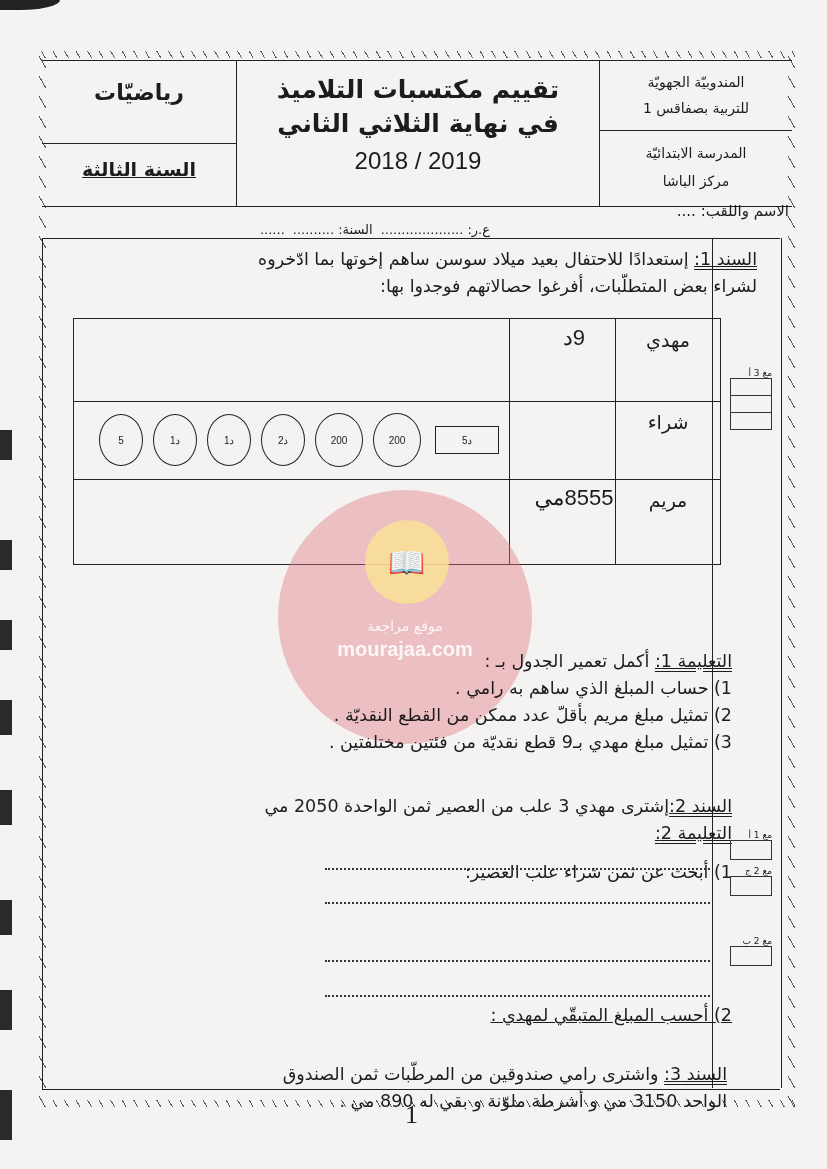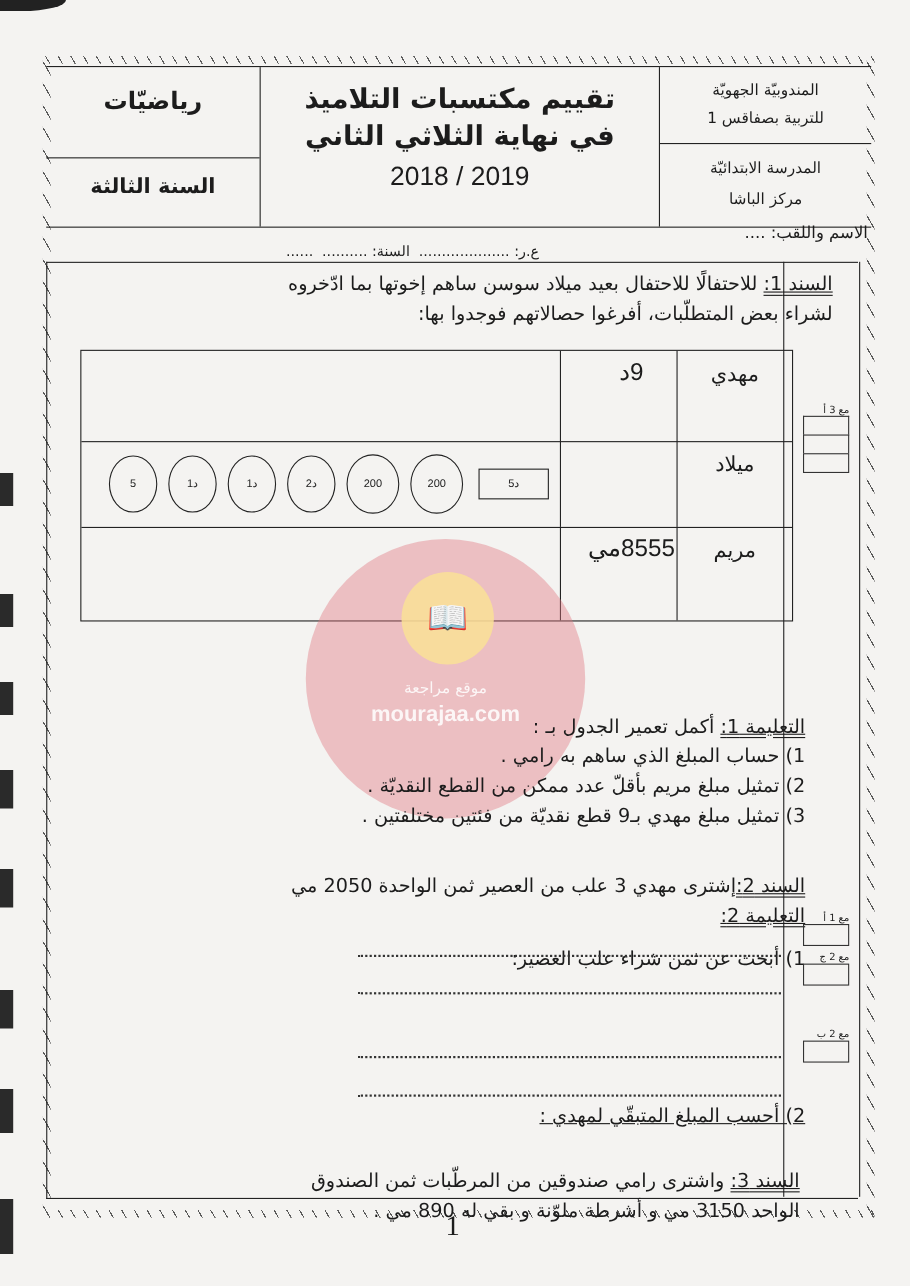--- a/index.html
+++ b/index.html
@@ -35,21 +35,21 @@
     .hdr-cell { position: absolute; text-align: center; }
     .hdr-right { right: 0; top: 0; width: 192px; height: 145px; border-left: 1.5px solid #222; }
     .hdr-right .top { height: 70px; border-bottom: 1.5px solid #222; font-size: 14px; line-height: 26px; padding-top: 8px; box-sizing: border-box; }
     .hdr-right .bot { height: 74px; font-size: 14px; line-height: 28px; padding-top: 8px; box-sizing: border-box; }
     .hdr-mid { right: 193px; top: 0; width: 362px; height: 145px; border-left: 1.5px solid #222; }
     .hdr-mid .t1, .hdr-mid .t2 { font-size: 25px; line-height: 34px; font-weight: bold; }
     .hdr-mid .t1 { padding-top: 12px; }
     .hdr-mid .yr { font-size: 24px; line-height: 40px; font-family: "Liberation Sans", sans-serif; }
     .hdr-left { left: 0; top: 0; width: 194px; height: 145px; }
     .hdr-left .top { height: 82px; border-bottom: 1.5px solid #222; font-size: 22px; font-weight: bold; line-height: 64px; }
-    .hdr-left .bot { font-size: 19px; font-weight: bold; line-height: 50px; }
+    .hdr-left .bot { font-size: 19px; font-weight: bold; line-height: 50px; text-decoration: underline; }
 
     .name-row { position: absolute; right: 38px; top: 202px; font-size: 15px; }
     .id-row { position: absolute; left: 70px; top: 222px; width: 420px; font-size: 13px; display: flex; gap: 8px; direction: rtl; }
     .id-row span { white-space: nowrap; }
 
     
     .main {
       position: absolute; left: 42px; top: 238px; width: 737px; height: 850px;
       border: 1.5px solid #222; border-right: none;
     }
@@ -136,32 +136,32 @@
 <div class="id-row">
   <span>ع.ر: ....................</span>
   <span>السنة: ..........</span>
   <span>......</span>
 </div>
 
 <div class="main"></div>
 <div class="margin-col"></div>
 
 <div class="content">
-  <div><span class="u">السند 1:</span> <span>للاحتفالًا للاحتفال بعيد ميلاد سوسن ساهم إخوتها بما ادّخروه</span></div>
+  <div><span class="u">السند 1:</span> <span>إستعدادًا للاحتفال بعيد ميلاد سوسن ساهم إخوتها بما ادّخروه</span></div>
   <div style="padding-right:0;">لشراء بعض المتطلّبات، أفرغوا حصالاتهم فوجدوا بها:</div>
 </div>
 
 <div class="tbl">
   <div class="row" style="top:0;height:82px;">
     <div class="name">مهدي</div>
     <div class="amt">9د</div>
     <div class="rep"></div>
   </div>
   <div class="row" style="top:82px;height:78px;">
-    <div class="name">ميلاد</div>
+    <div class="name">شراء</div>
     <div class="amt"></div>
     <div class="rep">
       <div class="coins">
         <div class="coin">5</div>
         <div class="coin">1د</div>
         <div class="coin">1د</div>
         <div class="coin">2د</div>
         <div class="coin big">200</div>
         <div class="coin big">200</div>
         <div class="note">5د</div>

